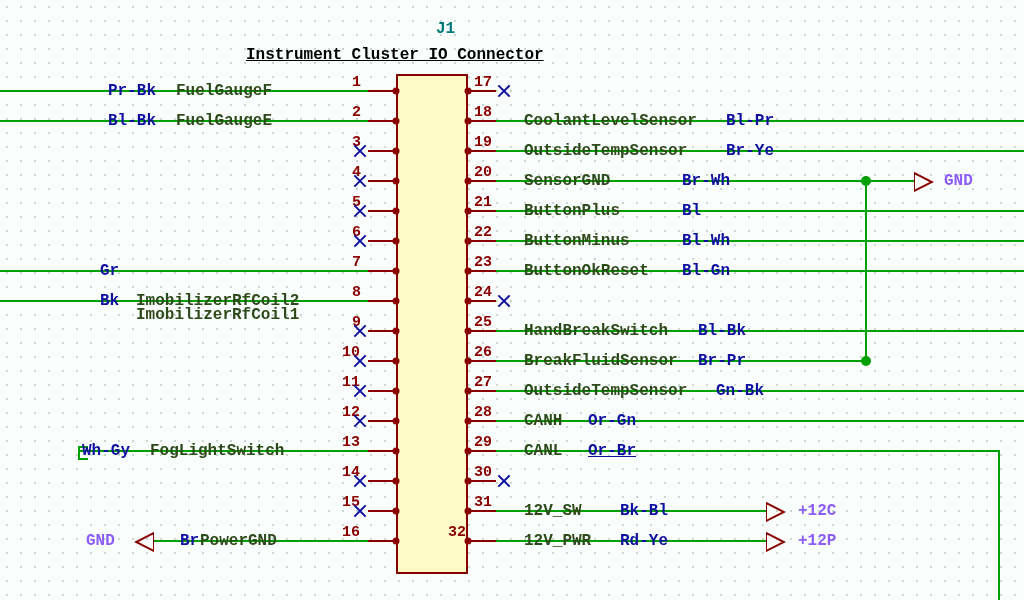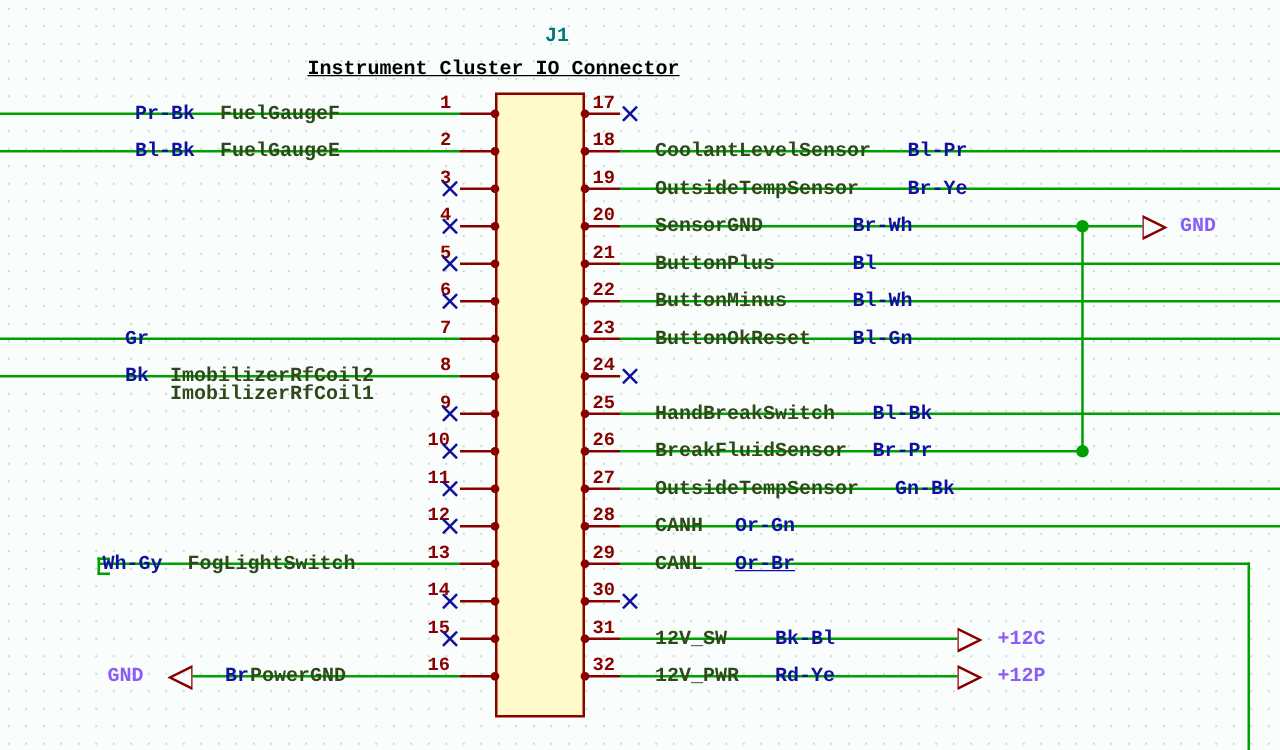--- a/index.html
+++ b/index.html
@@ -303,21 +303,21 @@
   <div class="wire-color" style="left:620px; top:502px;">Bk-Bl</div>
   <div class="arrow-outline-r" style="left:766px; top:511px;">
     <svg width="20" height="20" viewBox="0 0 20 20">
         <polygon points="0,1 18,10 0,19" fill="none" stroke="#8a0000" stroke-width="2"></polygon>
       </svg>
   </div>
   <div class="pwr-label" style="left:798px; top:502px;">+12C</div>
 
   <div class="pin-stub" style="left:468px; top:540px; width:28px;"></div>
   <div class="pin-endp" style="left:468px; top:541px;"></div>
-  <div class="pin-num" style="left:474px; top:524px;">32</div>
+  <div class="pin-num" style="left:448px; top:524px;">32</div>
   <div class="wire" style="left:496px; top:540px; width:270px;"></div>
   <div class="net-name" style="left:524px; top:532px;">12V_PWR</div>
   <div class="wire-color" style="left:620px; top:532px;">Rd-Ye</div>
   <div class="arrow-outline-r" style="left:766px; top:541px;">
     <svg width="20" height="20" viewBox="0 0 20 20">
         <polygon points="0,1 18,10 0,19" fill="none" stroke="#8a0000" stroke-width="2"></polygon>
       </svg>
   </div>
   <div class="pwr-label" style="left:798px; top:532px;">+12P</div>
 

